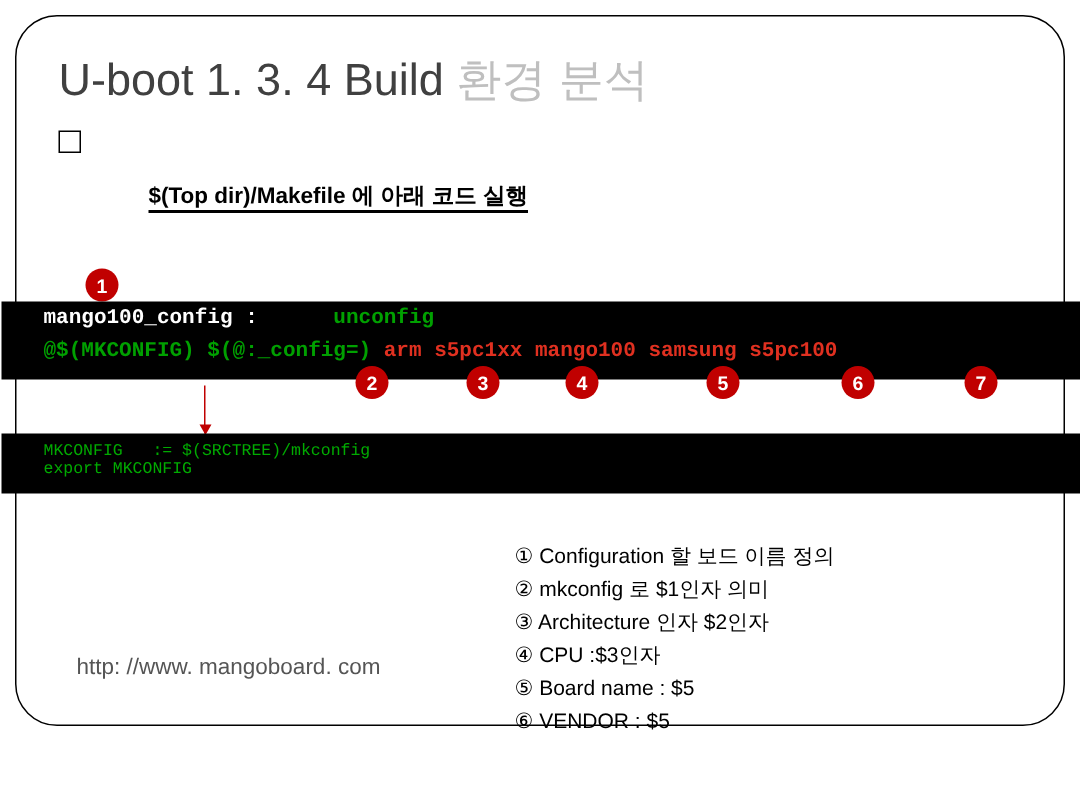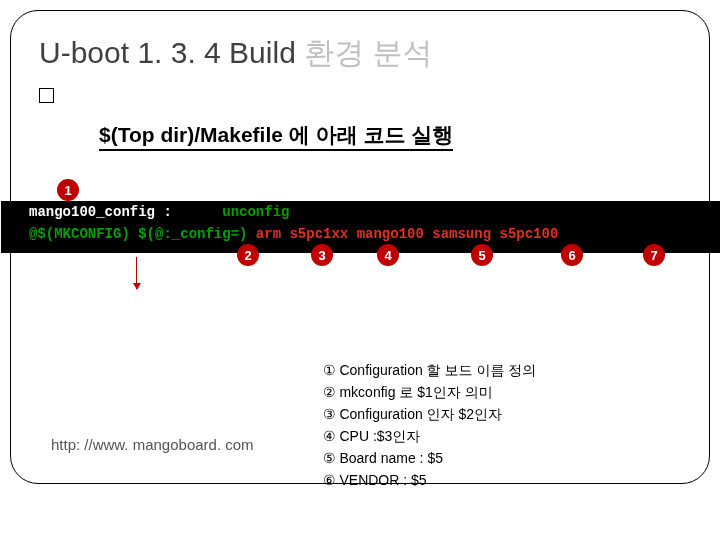--- a/index.html
+++ b/index.html
@@ -1,30 +1,30 @@
 <!DOCTYPE html>
 <html><head>
 <meta charset="utf-8">
 <style>
   html,body{margin:0;padding:0;width:720px;height:540px;background:#fff;font-family:Arial,"Malgun Gothic",sans-serif}
   .slide{box-sizing:border-box;width:700px;height:474px;margin:10px;border:1.5px solid #000;border-radius:28px;position:relative;padding:18px 28px}
   .title{font-size:30px;color:#404040;margin:4px 0 10px}
   .title .ko{color:#bfbfbf}
   .subtitle{font-size:20px;color:#000;margin:2px 0 14px}
   .box-sym{display:inline-block;width:13px;height:13px;border:1.5px solid #000;margin-right:6px;vertical-align:-1px}
-  .note{font-size:21px;font-weight:bold;border-bottom:2px solid #000;display:inline-block;margin-left:60px}
+  .note{font-size:15px;font-weight:bold;border-bottom:2px solid #000;display:inline-block;margin-left:60px}
   .badge{display:inline-flex;align-items:center;justify-content:center;width:22px;height:22px;border-radius:50%;background:#c00000;color:#fff;font-size:13px;font-weight:bold;position:absolute}
   .codeblock{position:absolute;left:0;width:720px;margin-left:-10px}
   .code1{top:190px;height:52px;background:#000;color:#fff;font-family:"Courier New",monospace;font-size:14px;font-weight:bold;line-height:22px;padding:0 28px 4px 28px;box-sizing:border-box;white-space:pre}
   .code1 .green{color:#00a000}
   .code1 .red{color:#e03020}
   .code2{top:278px;height:40px;background:#000;color:#0a0;font-family:"Courier New",monospace;font-size:11px;padding:6px 28px;box-sizing:border-box;white-space:pre}
   .arrow{position:absolute;left:125px;top:246px;width:0;height:32px;border-left:1.5px solid #c00000}
   .arrow:after{content:"";position:absolute;left:-4px;bottom:-1px;border-left:4px solid transparent;border-right:4px solid transparent;border-top:7px solid #c00000}
-  .legend{position:absolute;left:312px;top:348px;font-size:14px;line-height:22px}
+  .legend{position:absolute;left:332px;top:348px;font-size:14px;line-height:22px}
   .footer{position:absolute;left:40px;bottom:30px;font-size:15px;color:#555}
 </style>
 </head>
 <body>
 
 <div class="slide">
 
   <div class="title">
     <span>U-boot 1. 3. 4 Build </span><span class="ko">환경 분석</span>
   </div>
@@ -42,24 +42,26 @@
 
   <span class="badge" style="left:226px;top:233px">2</span>
   <span class="badge" style="left:300px;top:233px">3</span>
   <span class="badge" style="left:366px;top:233px">4</span>
   <span class="badge" style="left:460px;top:233px">5</span>
   <span class="badge" style="left:550px;top:233px">6</span>
   <span class="badge" style="left:632px;top:233px">7</span>
 
   <div class="arrow"></div>
 
+  <div class="codeblock code2">MKCONFIG   := $(SRCTREE)/mkconfig
+export MKCONFIG</div>
 
   <div class="legend">
     <div><span>①</span> <span>Configuration 할 보드 이름 정의</span></div>
     <div><span>②</span> <span>mkconfig 로 $1인자 의미</span></div>
-    <div><span>③</span> <span>Configuration 인자 $2인자</span></div>
+    <div><span>③</span> <span>Architecture 인자 $2인자</span></div>
     <div><span>④</span> <span>CPU  :$3인자</span></div>
     <div><span>⑤</span> <span>Board name : $5</span></div>
     <div><span>⑥</span> <span>VENDOR : $5</span></div>
   </div>
 
   <div class="footer">http: //www. mangoboard. com</div>
 </div>
 
 </body></html>

